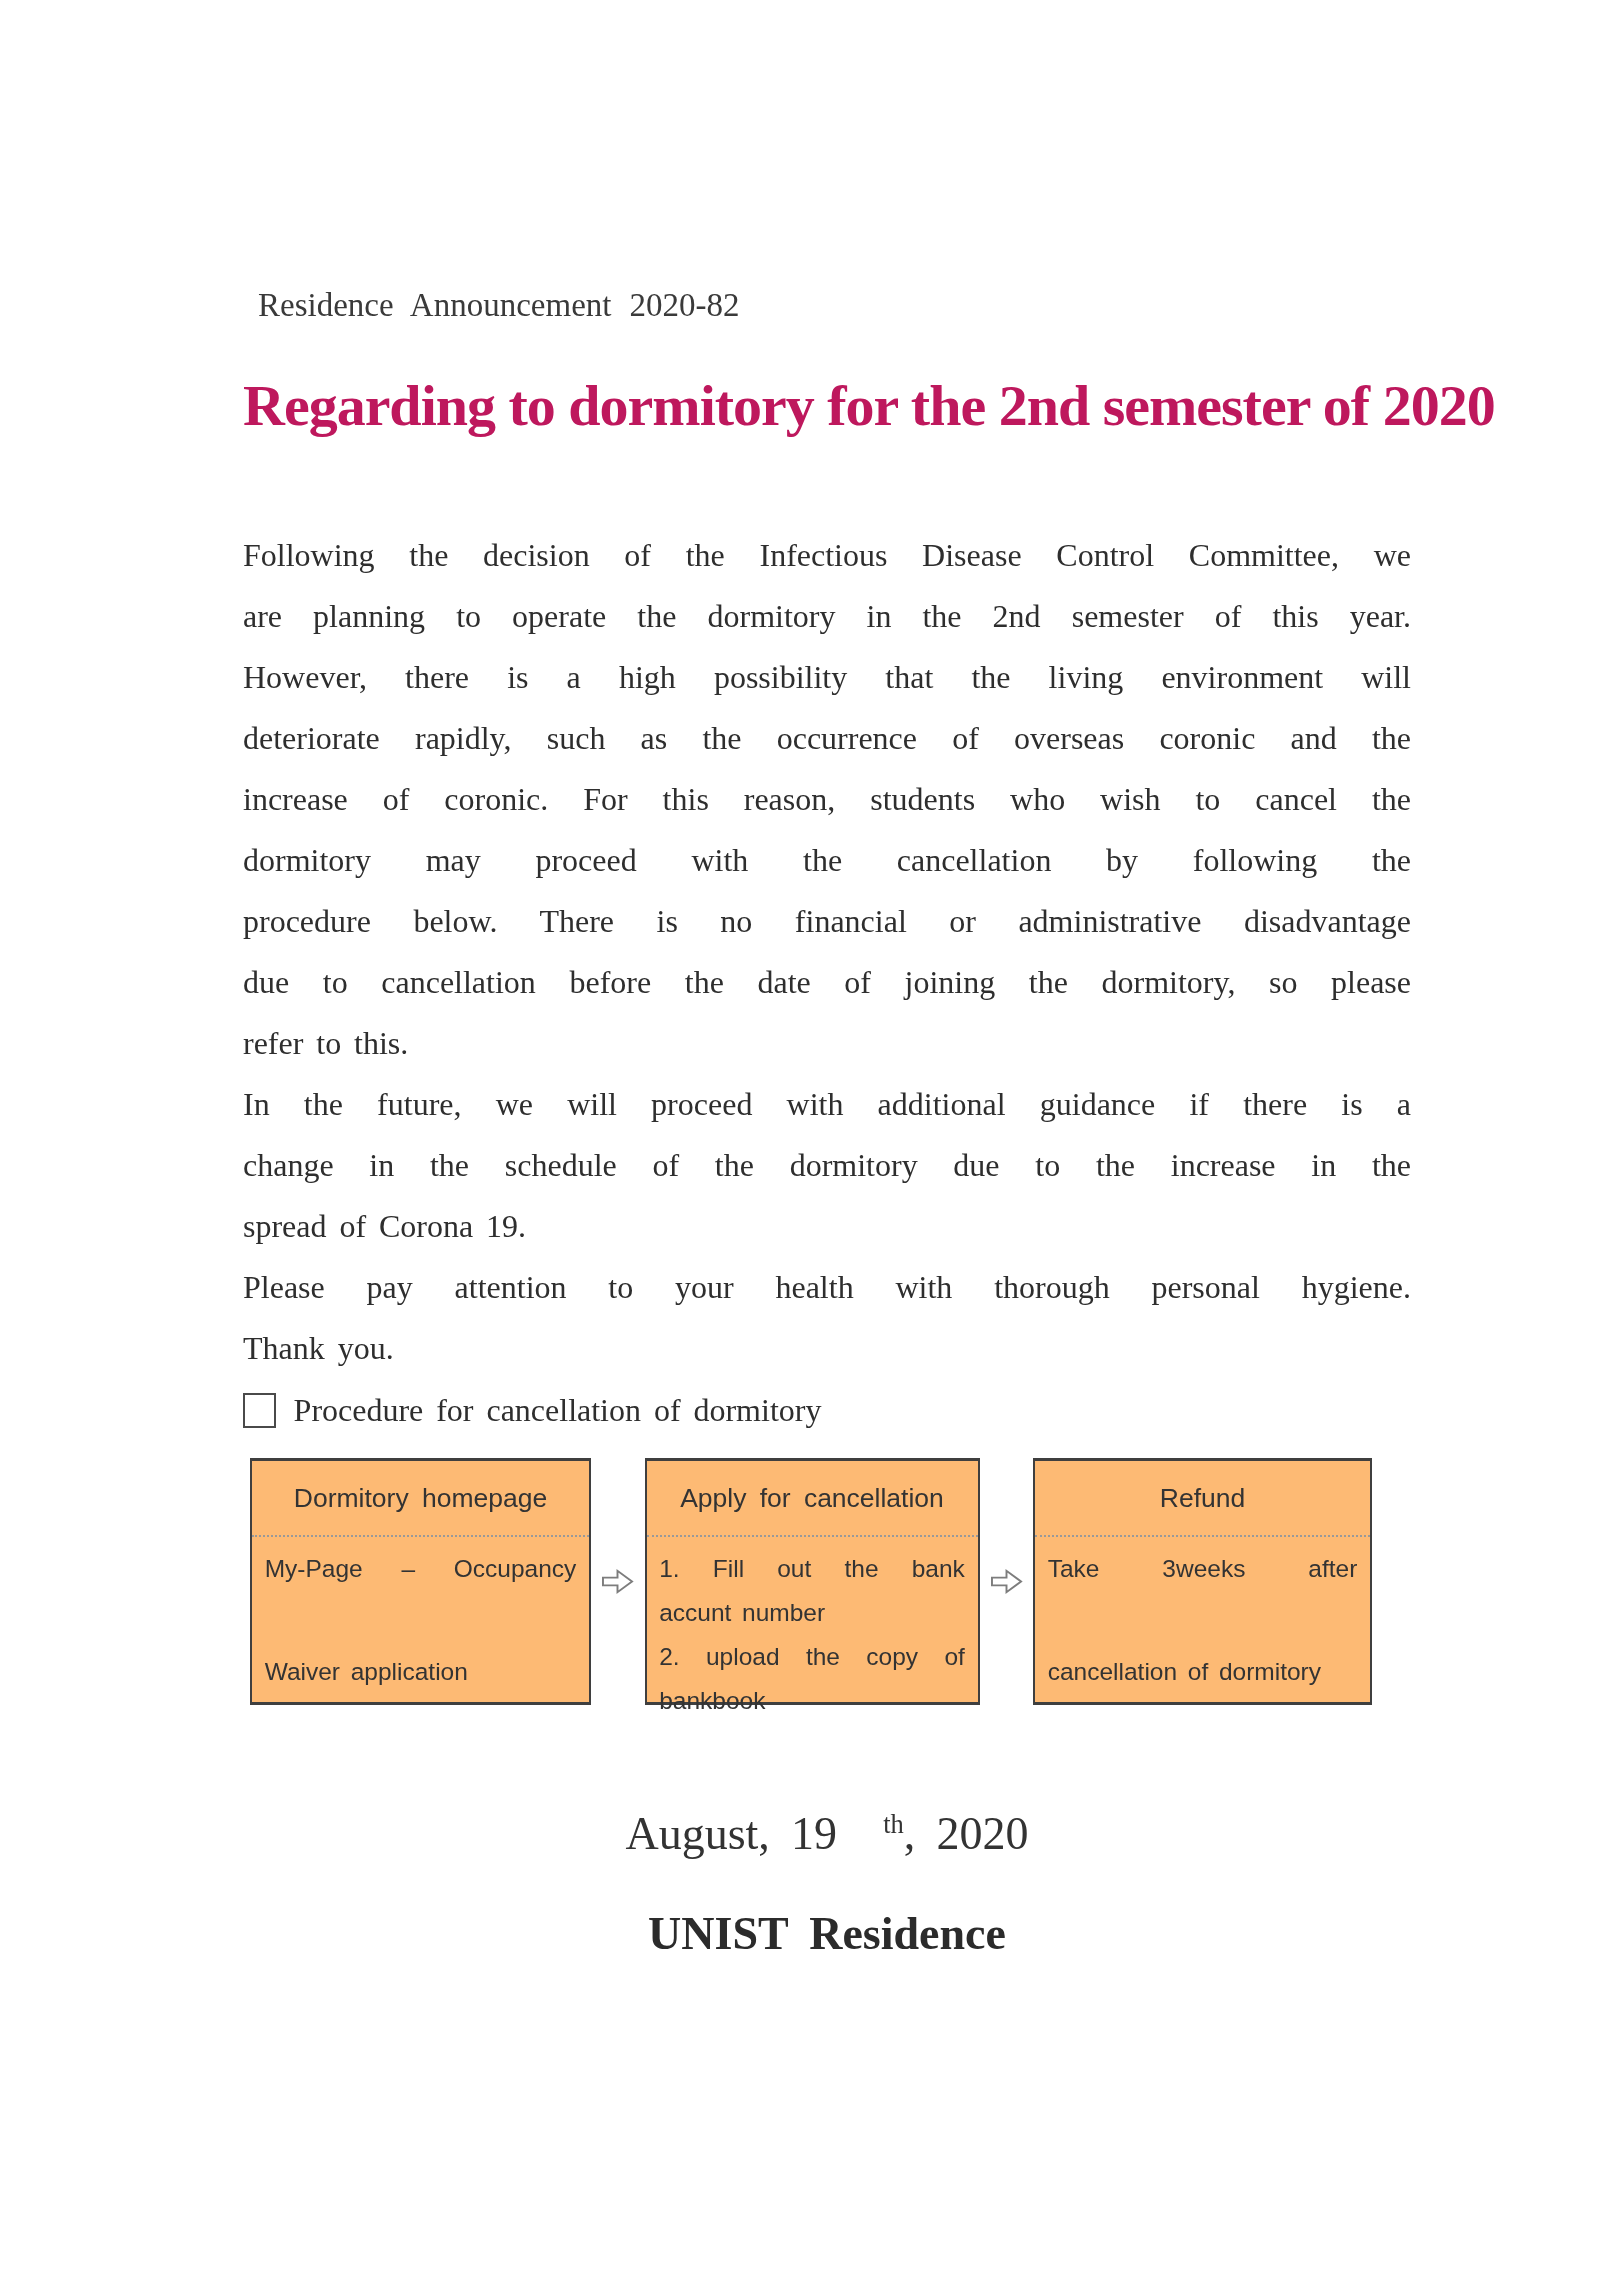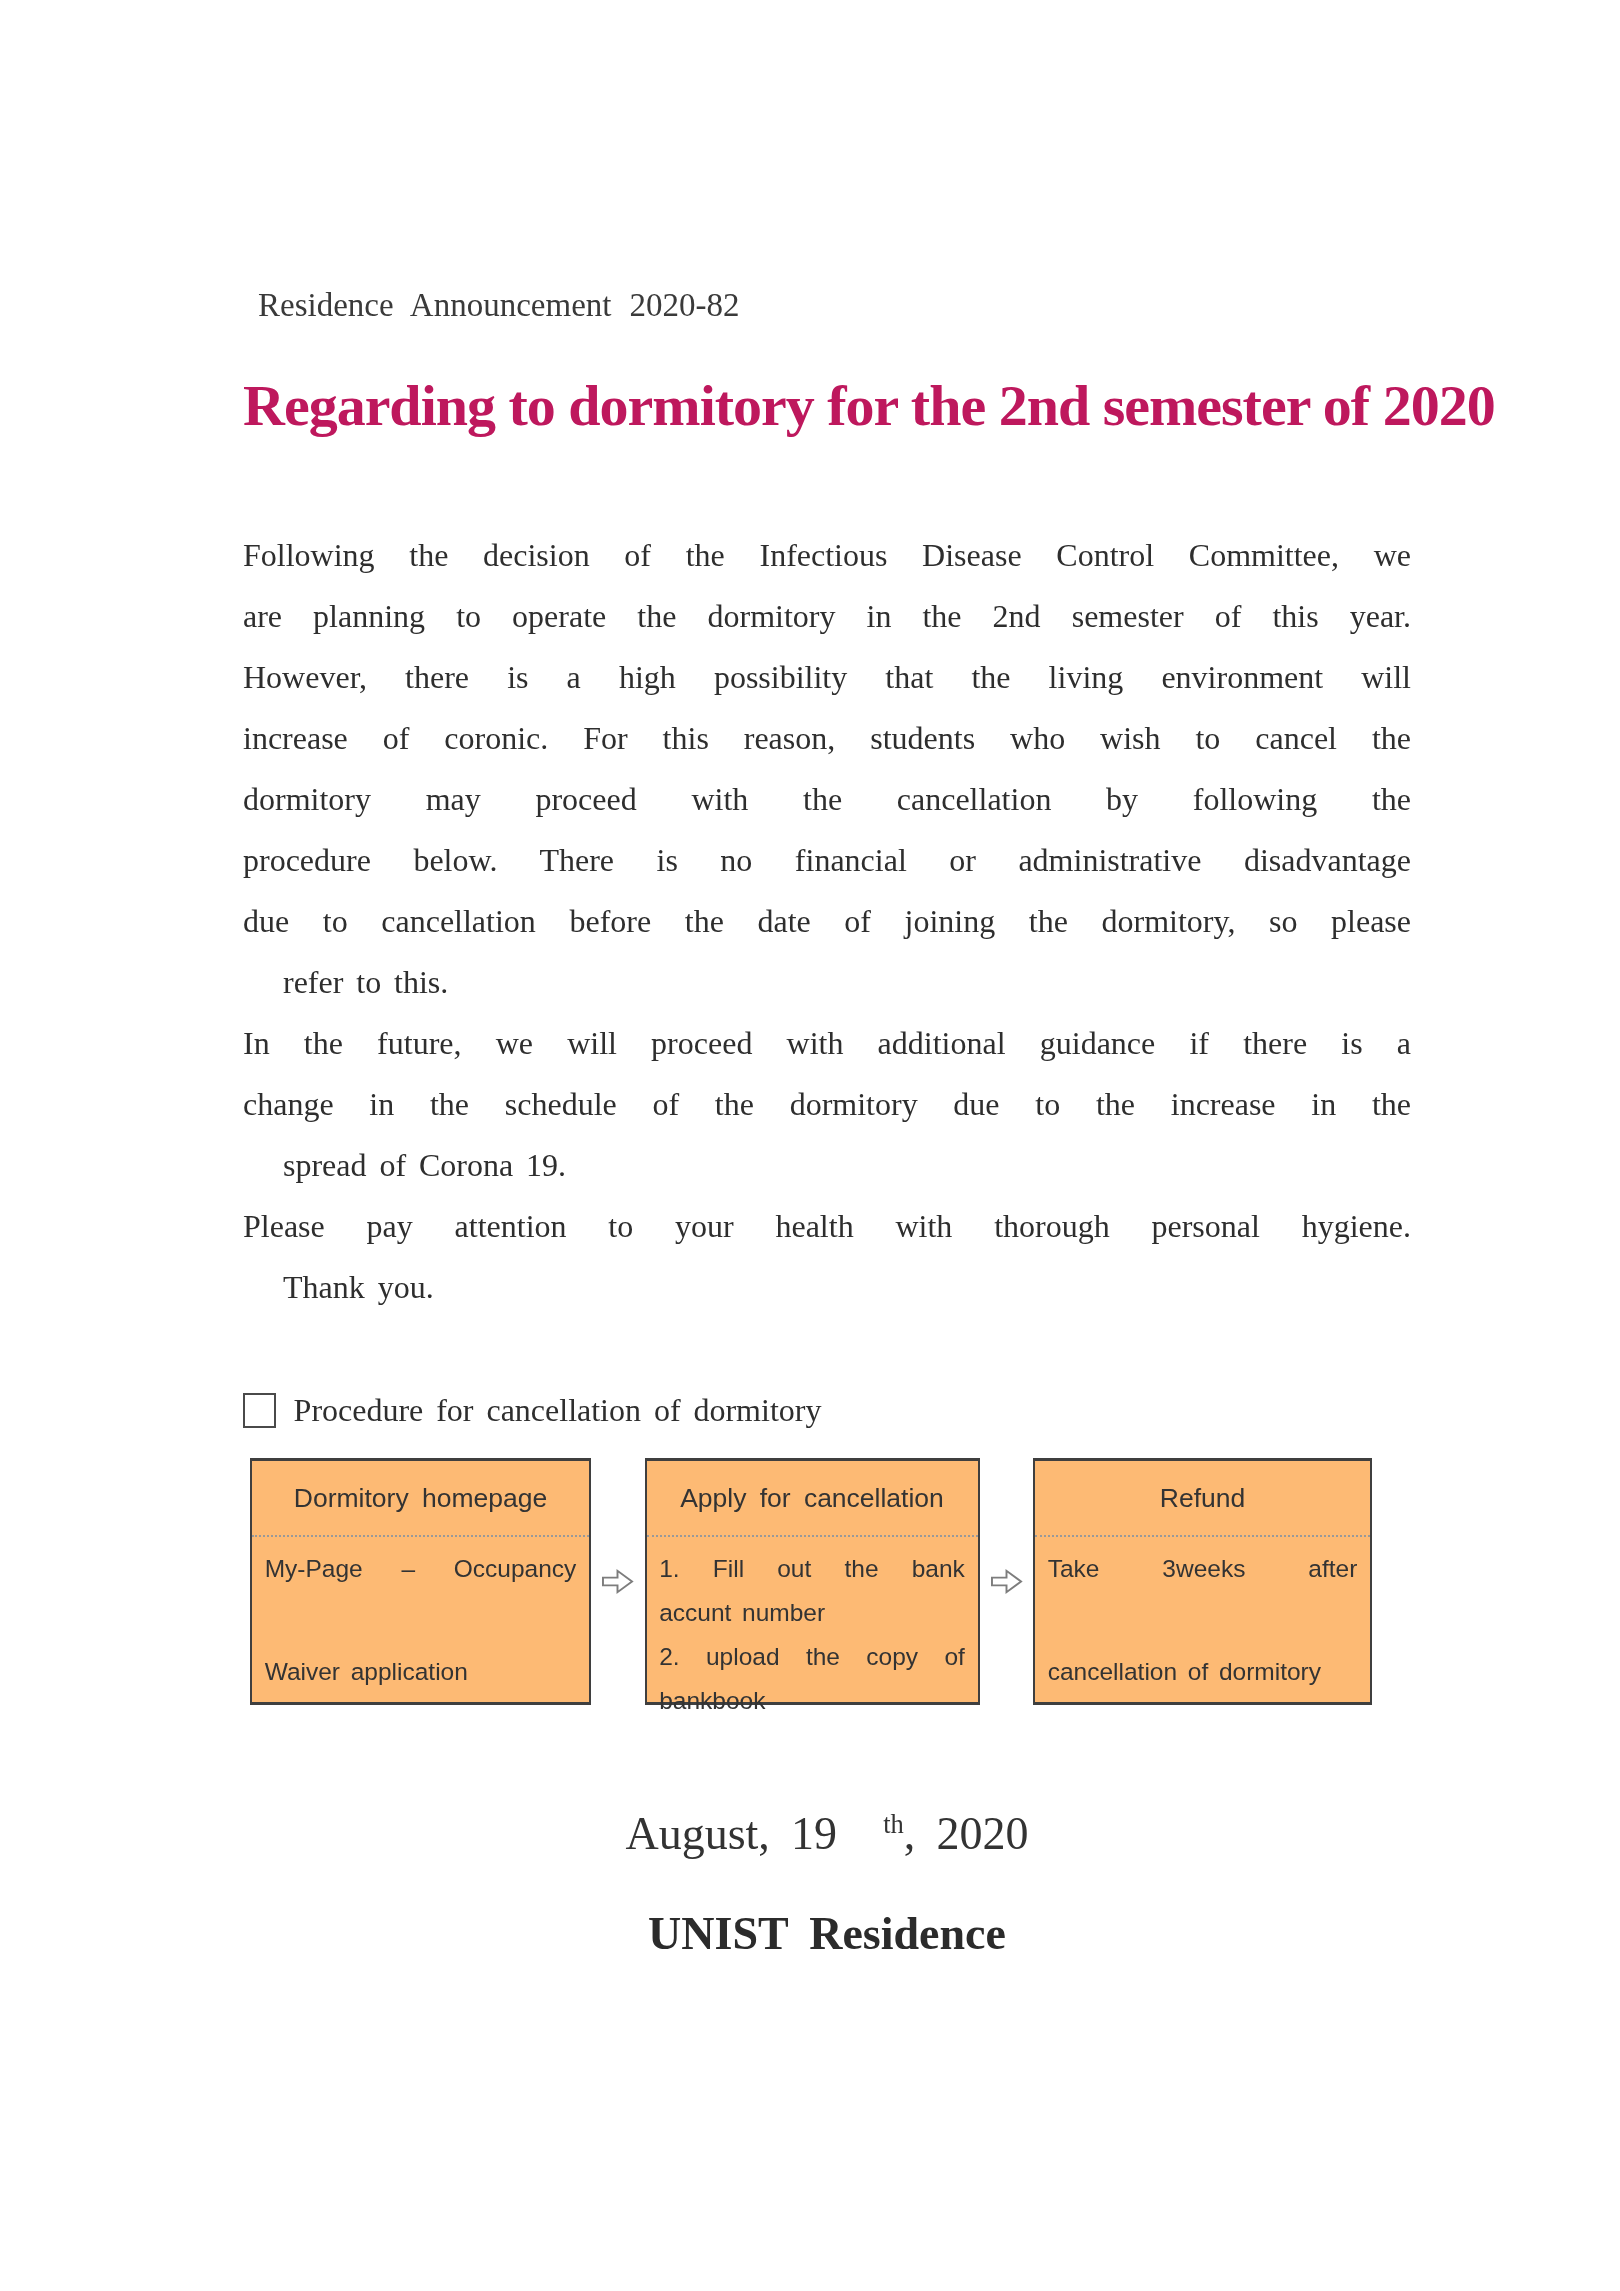--- a/index.html
+++ b/index.html
@@ -36,21 +36,21 @@
 
   
   .body-block { left: 243px; top: 525px; width: 1168px; }
   .bline {
     font-size: 32px; line-height: 61px;
     word-spacing: 4.9px;
     color: #2e2e2e;
     white-space: normal;
   }
   .bline.just { text-align: justify; text-align-last: justify; }
-  .bline.left { text-align: left; margin-left: 40px; }
+  .bline.left { text-align: left; }
 
   
   .proc-heading-row {
     left: 243px; top: 1380px; width: 1168px;
     font-size: 32px; line-height: 61px;
     word-spacing: 4.9px;
     display: flex; align-items: center;
   }
   .checkbox-glyph {
     display: inline-block;
@@ -132,20 +132,21 @@
 
 <div class="abs doc-title">
   <span>Regarding to dormitory for the 2nd semester of 2020</span>
 </div>
 
 <div class="abs body-block">
   <div>
     <div class="bline just">Following the decision of the Infectious Disease Control Committee, we</div>
     <div class="bline just">are planning to operate the dormitory in the 2nd semester of this year.</div>
     <div class="bline just">However, there is a high possibility that the living environment will</div>
+    <div class="bline just">deteriorate rapidly, such as the occurrence of overseas coronic and the</div>
     <div class="bline just">increase of coronic. For this reason, students who wish to cancel the</div>
     <div class="bline just">dormitory may proceed with the cancellation by following the</div>
     <div class="bline just">procedure below. There is no financial or administrative disadvantage</div>
     <div class="bline just">due to cancellation before the date of joining the dormitory, so please</div>
     <div class="bline left">refer to this.</div>
   </div>
   <div>
     <div class="bline just">In the future, we will proceed with additional guidance if there is a</div>
     <div class="bline just">change in the schedule of the dormitory due to the increase in the</div>
     <div class="bline left">spread of Corona 19.</div>

